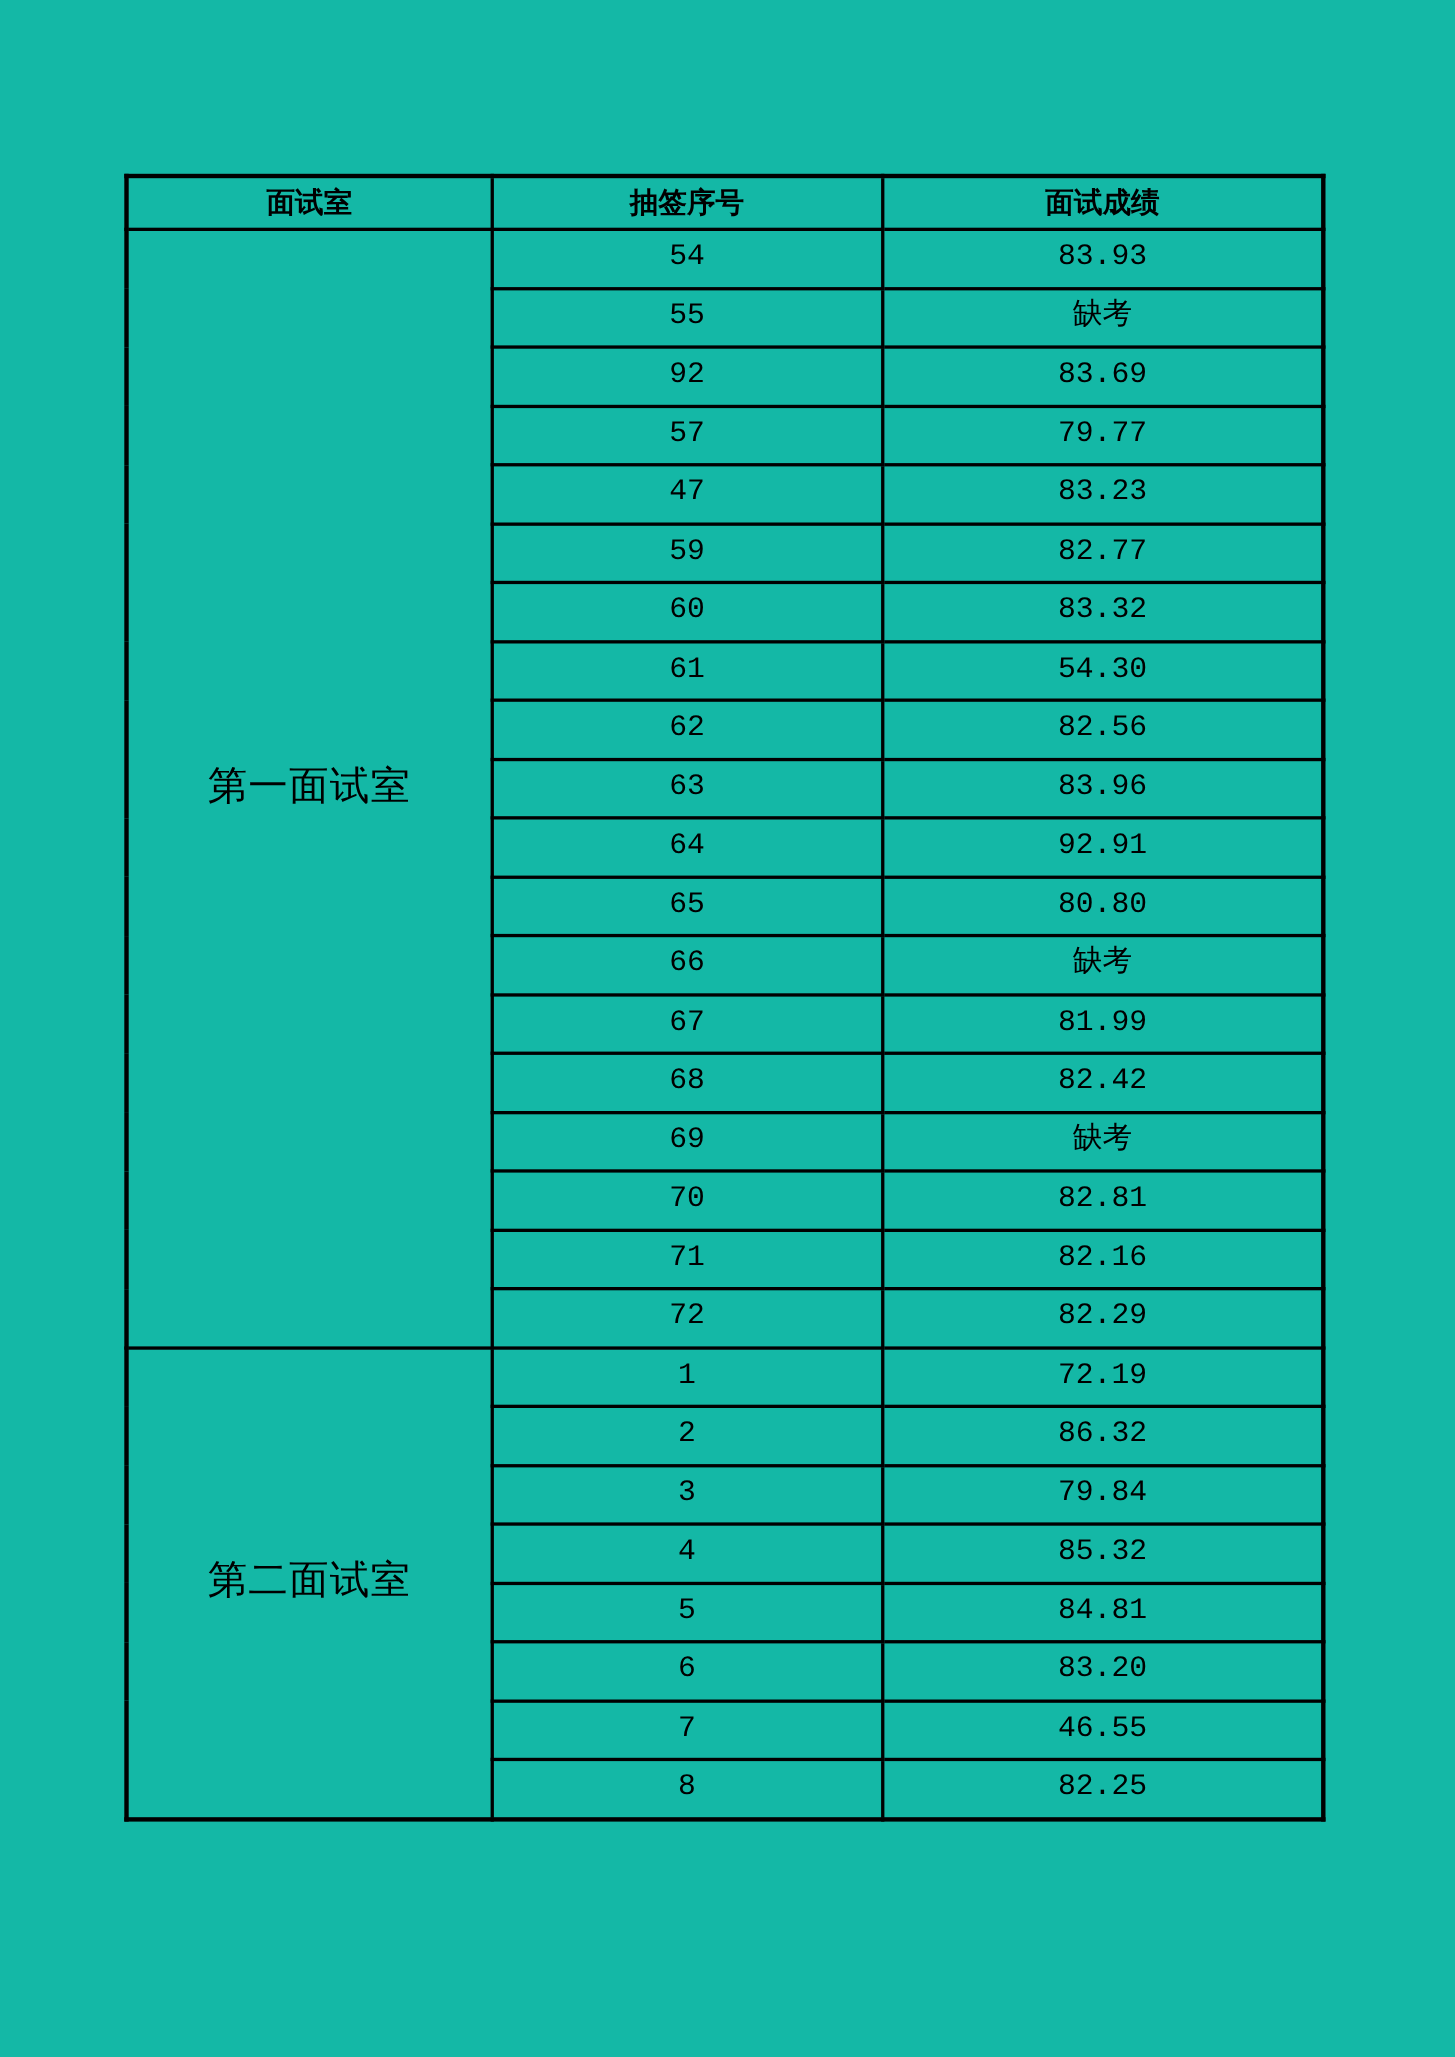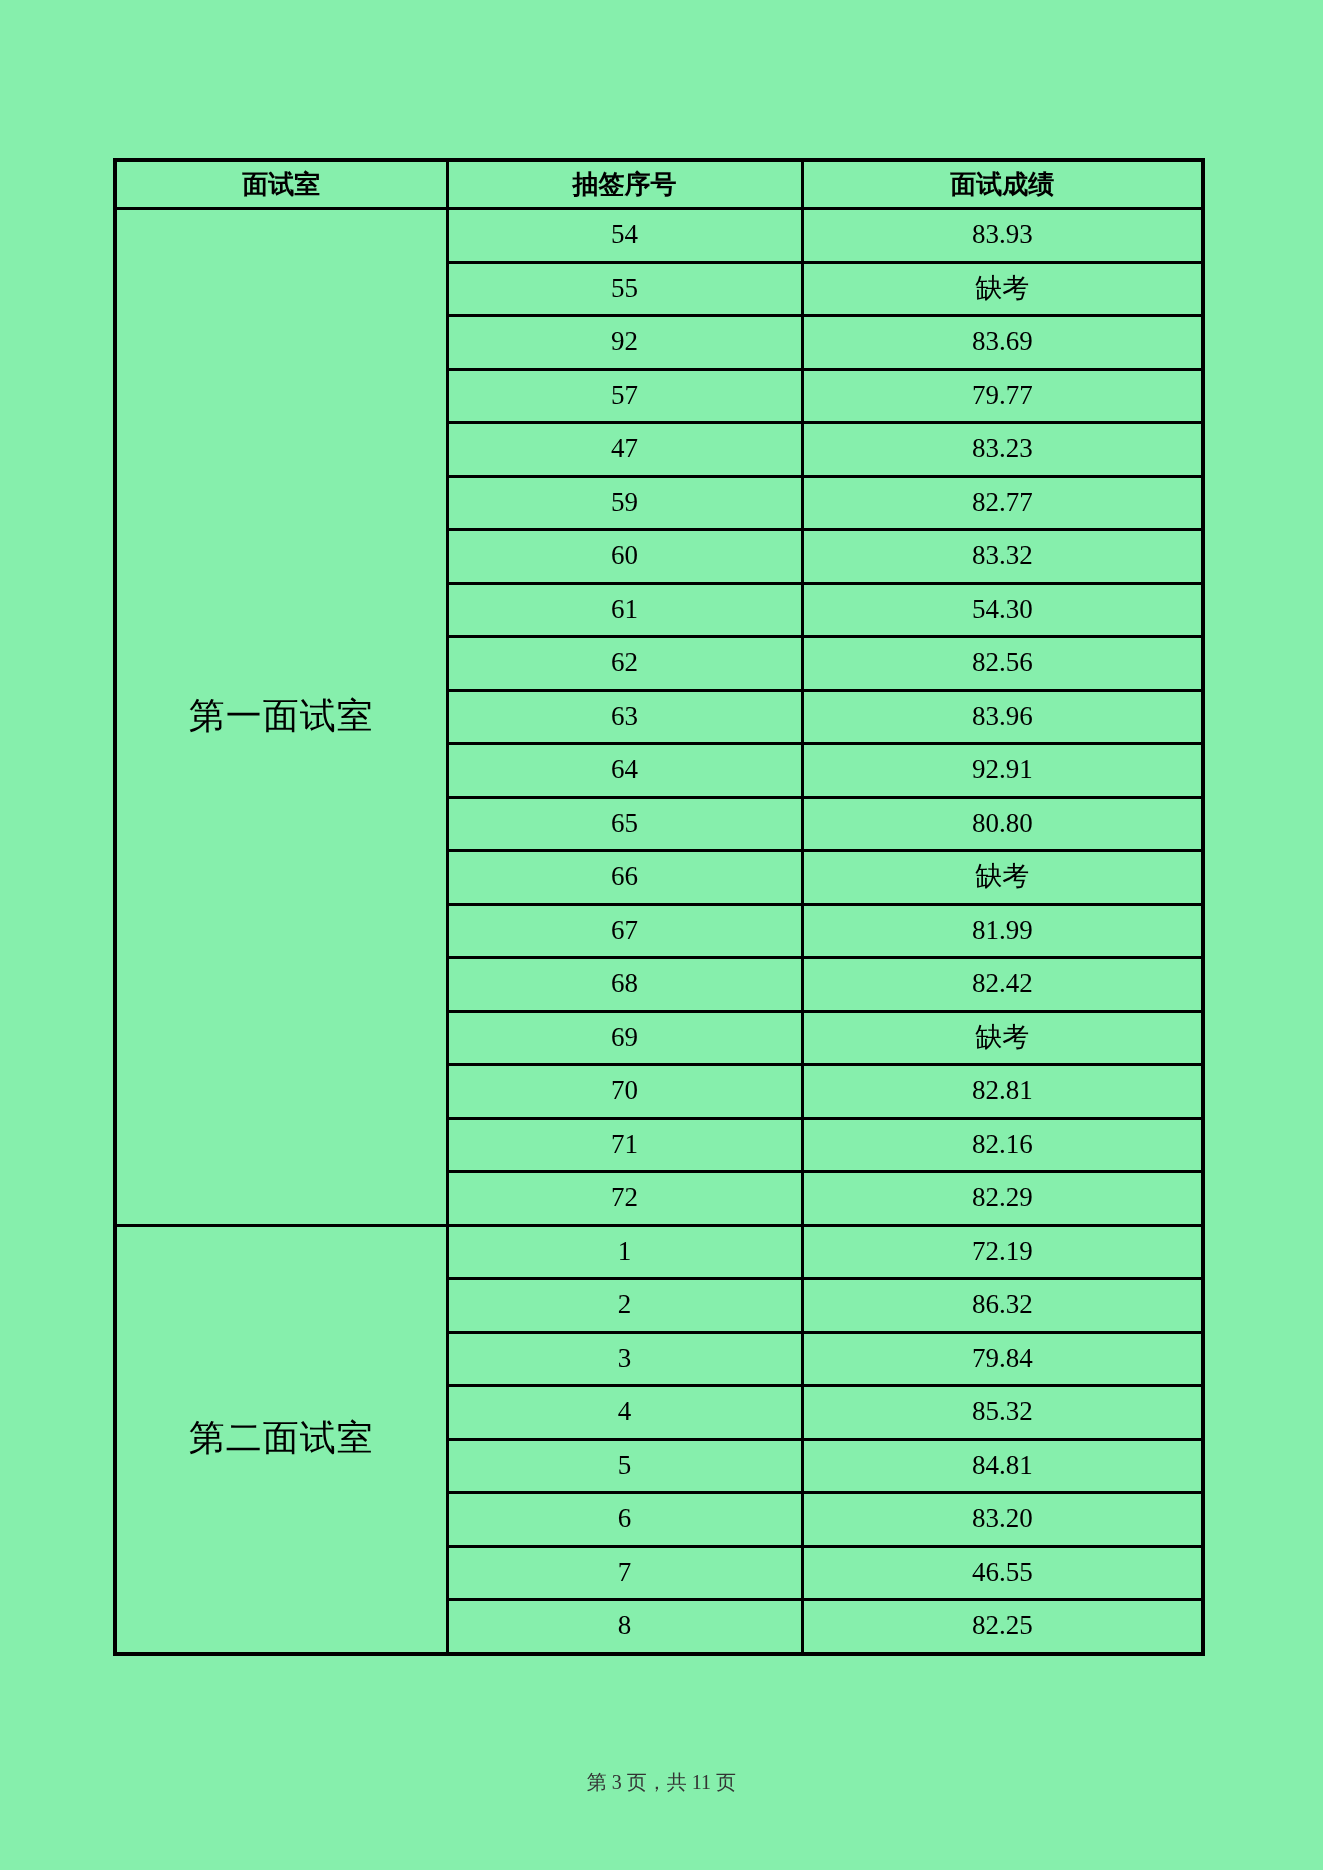--- a/index.html
+++ b/index.html
@@ -4,21 +4,21 @@
 <style>
   html, body {
     margin: 0;
     padding: 0;
     background: #ffffff;
   }
   .page {
     position: relative;
     width: 1323px;
     height: 1870px;
-    background: #86efac;
+    background: #14b8a6;
     overflow: hidden;
     color: #000000;
   }
   table.score-table {
     position: absolute;
     left: 113px;
     top: 158px;
     width: 1088px;
     border-collapse: collapse;
     table-layout: fixed;
@@ -37,21 +37,21 @@
     overflow: hidden;
   }
   .score-table th {
     height: 45px;
     font-family: "Liberation Sans", "DejaVu Sans", sans-serif;
     font-weight: bold;
     font-size: 26px;
   }
   .score-table td {
     height: 50.5px;
-    font-family: Liberation Serif, serif;
+    font-family: Liberation Mono, monospace;
     font-size: 27px;
   }
   .score-table td.room-cell {
     font-size: 36px;
     letter-spacing: 1px;
   }
   .page-footer {
     position: absolute;
     left: 0;
     top: 1769px;
@@ -187,15 +187,14 @@
           <td>7</td>
           <td>46.55</td>
         </tr>
         <tr>
           <td>8</td>
           <td>82.25</td>
         </tr>
       </tbody>
   </table>
 
-  <div class="page-footer">第 3 页，共 11 页</div>
 
 </div>
 
 </body></html>

